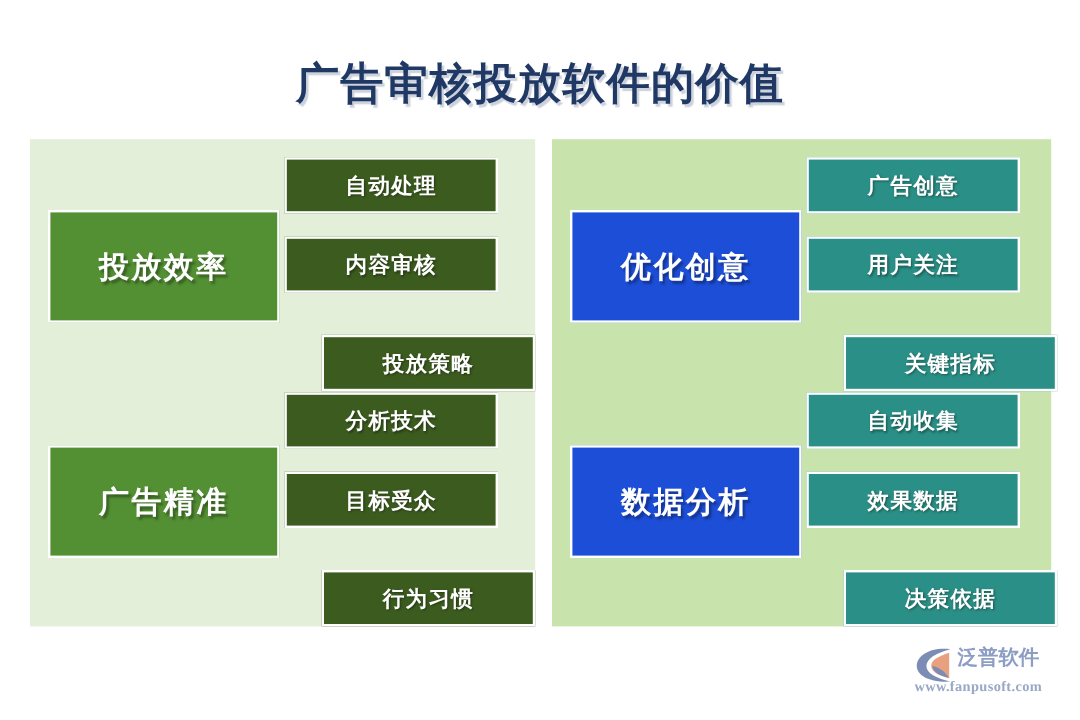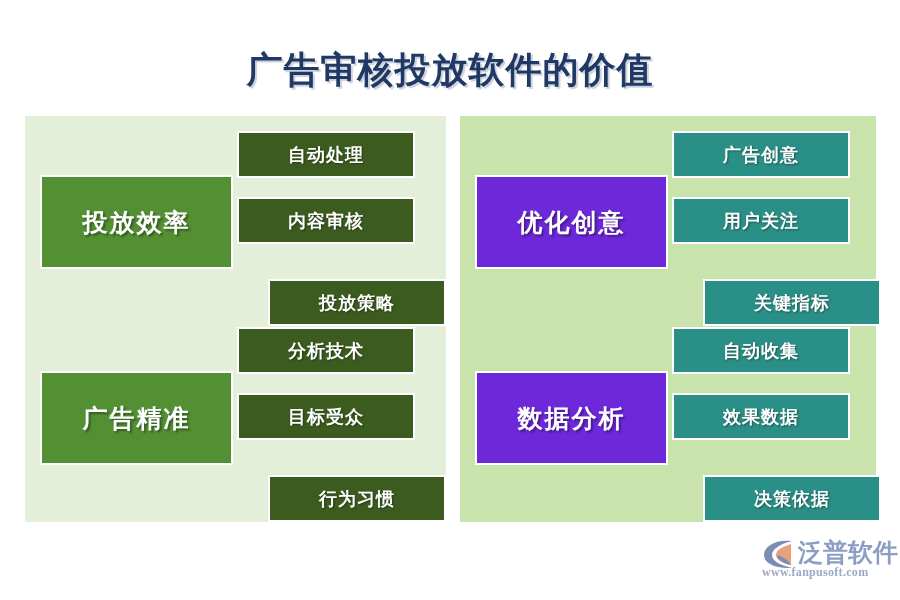--- a/index.html
+++ b/index.html
@@ -72,21 +72,21 @@
     justify-content: center;
     color: #ffffff;
     font-size: 25px;
     font-weight: bold;
     letter-spacing: 2px;
     text-shadow: 2px 2px 2px rgba(0,0,0,0.35);
     font-family: "Liberation Serif", "DejaVu Serif", serif;
     text-align: right;
   }
   #panel-left .main-box  { background: #538f33; }
-  #panel-right .main-box { background: #6d28d9; }
+  #panel-right .main-box { background: #1d4ed8; }
 
   
   .sub-box {
     position: absolute;
     left: 212px;
     width: 178px;
     height: 47px;
     box-sizing: border-box;
     border: 2px solid #ffffff;
     display: flex;
@@ -118,21 +118,21 @@
     position: absolute;
     left: 0;
     top: 2px;
     width: 34px;
     height: 32px;
   }
   #brand-name {
     position: absolute;
     left: 36px;
     top: 0px;
-    font-size: 25px;
+    font-size: 17px;
     font-weight: bold;
     color: #8c9ec4;
     letter-spacing: 0px;
     font-family: "Liberation Serif", "DejaVu Serif", serif;
     white-space: nowrap;
   }
   #brand-url {
     position: absolute;
     left: 0px;
     top: 29px;

